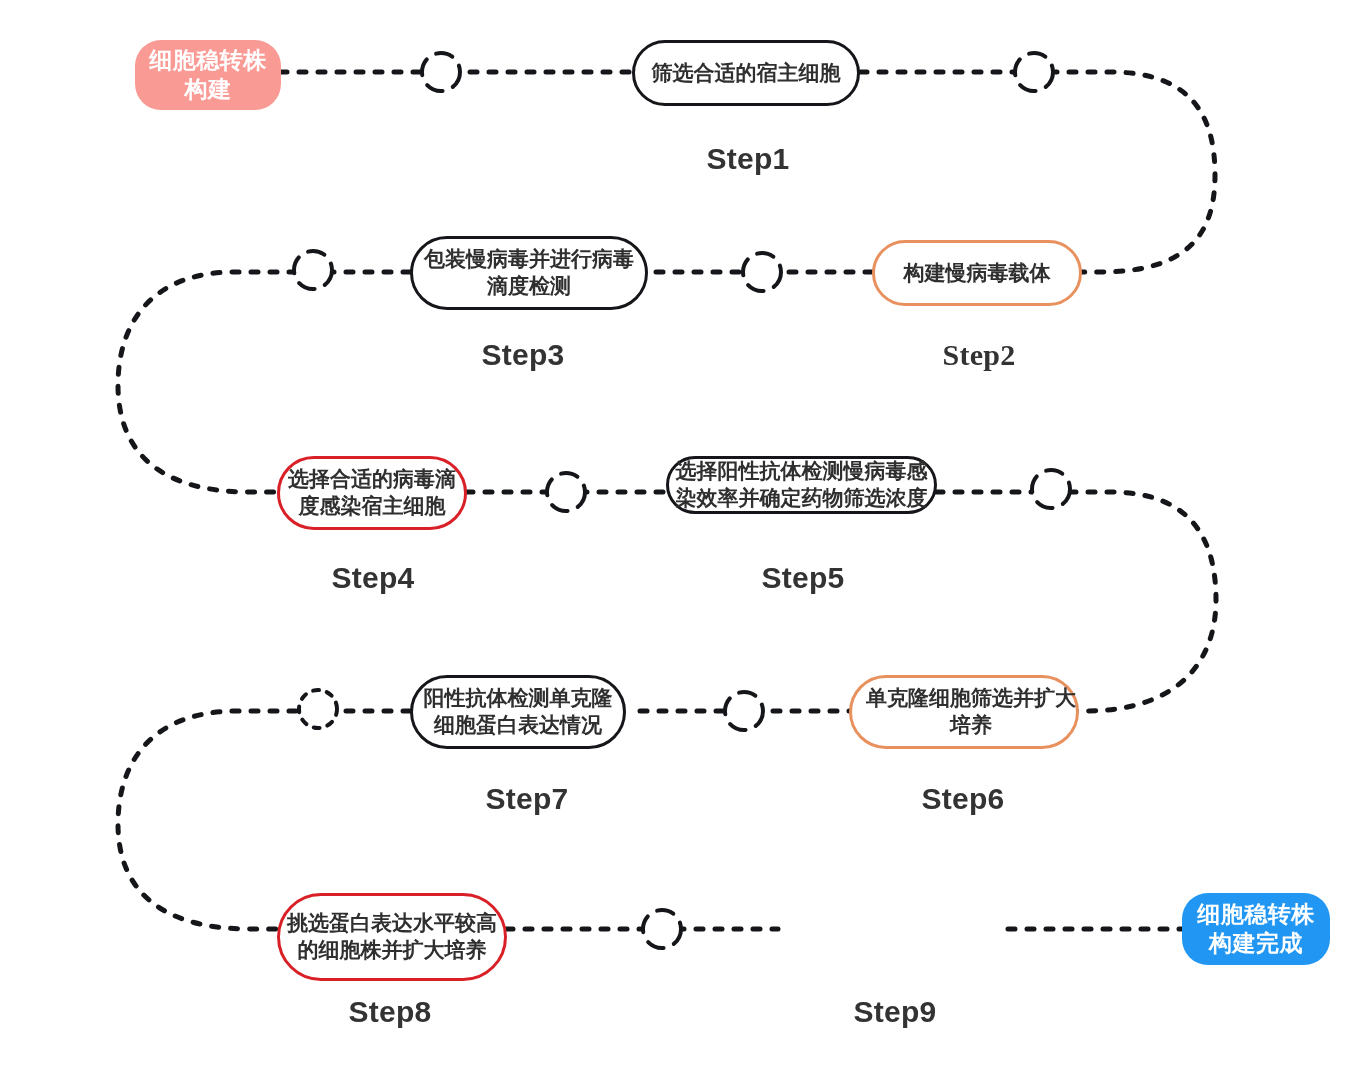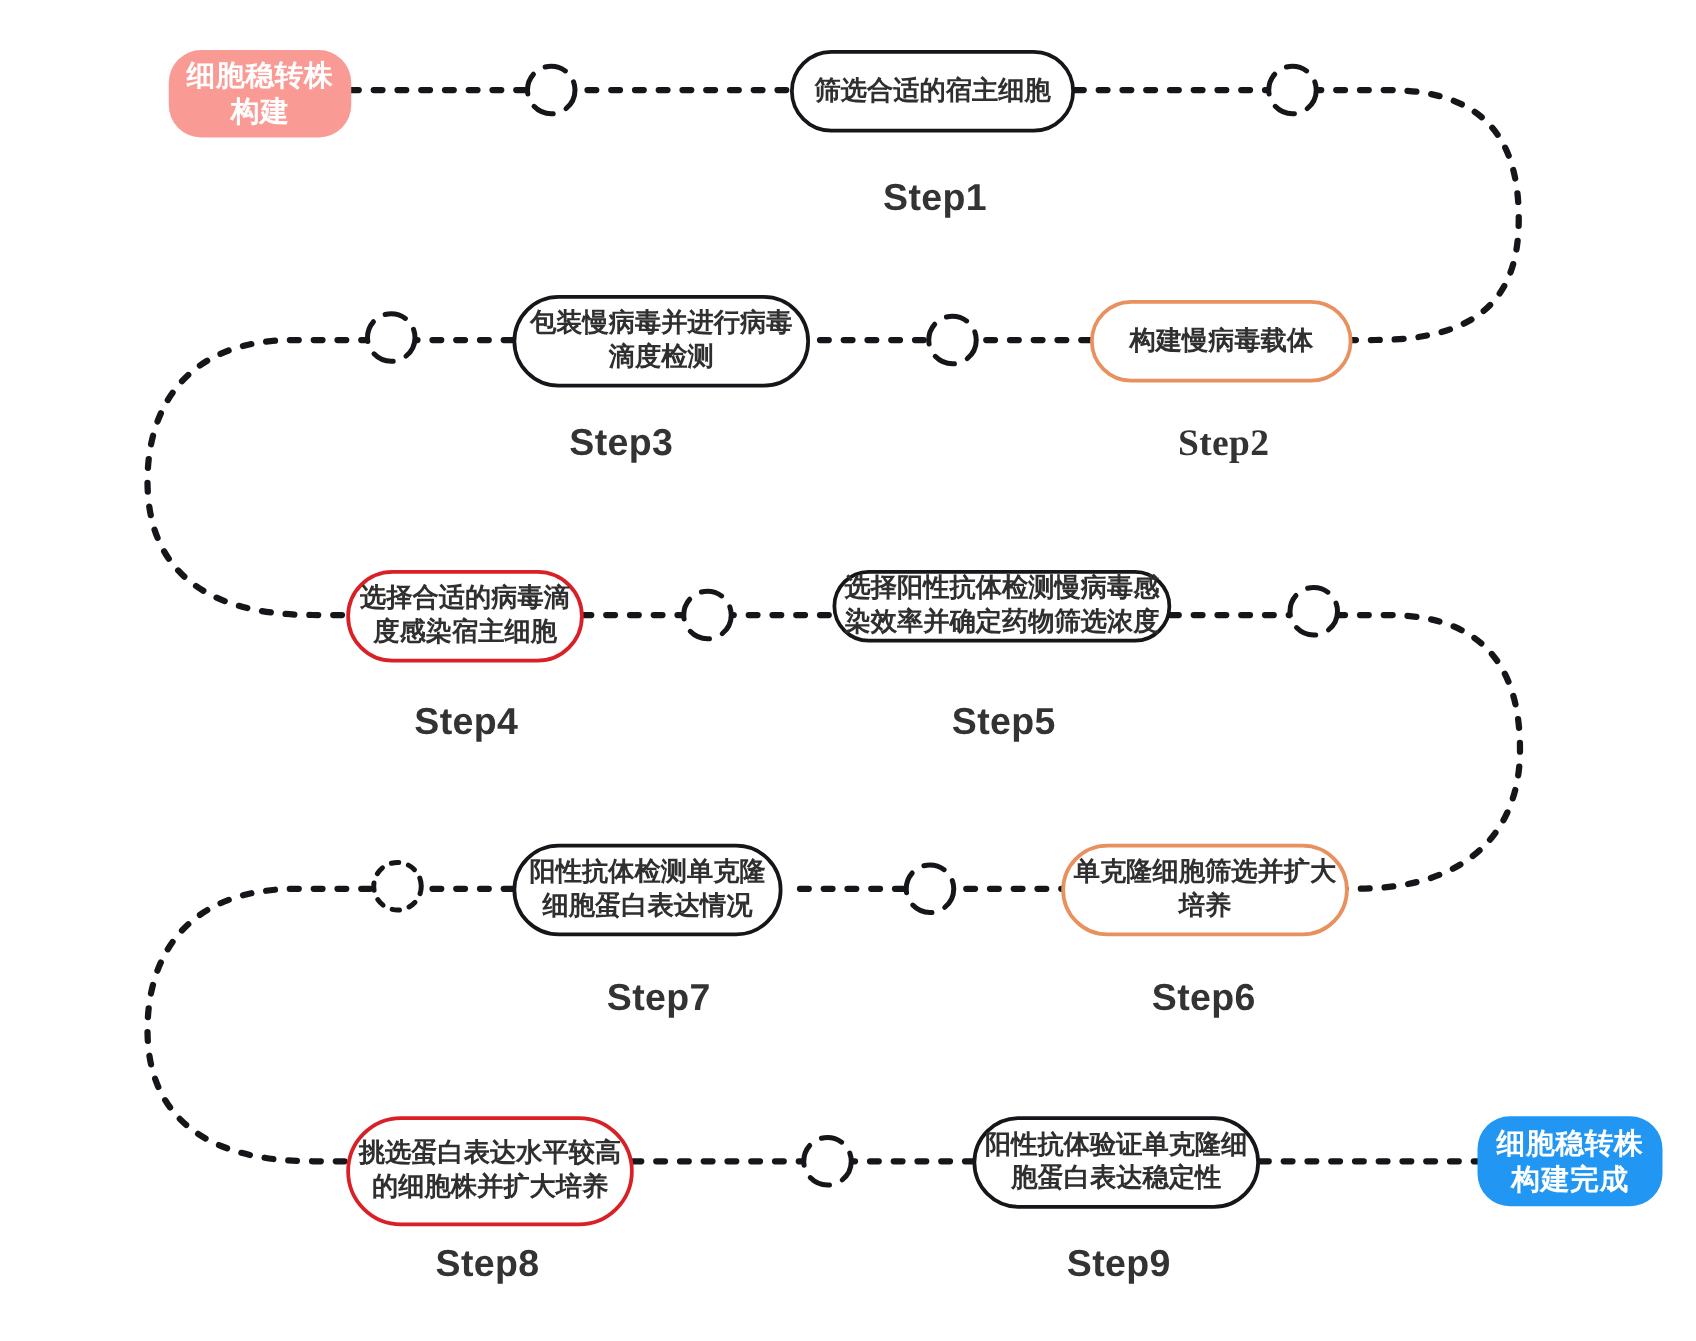--- a/index.html
+++ b/index.html
@@ -139,51 +139,47 @@
 
   <div class="node process outline-orange" style="left:872px; top:240px; width:210px; height:66px;">
     <span class="node-text">构建慢病毒载体</span>
   </div>
   <div class="step-label" style="left:979px; top:338px;font-family:Liberation Serif, serif;">Step2</div>
 
   <div class="node process outline-dark" style="left:410px; top:236px; width:238px; height:74px;">
     <span class="node-text">包装慢病毒并进行病毒
 滴度检测</span>
   </div>
-  <div class="step-label" style="left:497px; top:338px;">Step3</div>
+  <div class="step-label" style="left:523px; top:338px;">Step3</div>
 
   <div class="node process outline-red" style="left:277px; top:456px; width:190px; height:74px;">
     <span class="node-text">选择合适的病毒滴
 度感染宿主细胞</span>
   </div>
   <div class="step-label" style="left:373px; top:561px;">Step4</div>
 
   <div class="node process outline-dark" style="left:666px; top:456px; width:271px; height:58px;">
     <span class="node-text">选择阳性抗体检测慢病毒感
 染效率并确定药物筛选浓度</span>
   </div>
   <div class="step-label" style="left:803px; top:561px;text-align:right;">Step5</div>
 
-  <div class="node process outline-orange" style="left:849px; top:675px; width:230px; height:74px;">
+  <div class="node process outline-orange" style="left:849px; top:675px; width:230px; height:74px;justify-content:flex-end;">
     <span class="node-text">单克隆细胞筛选并扩大
 培养</span>
   </div>
   <div class="step-label" style="left:963px; top:782px;">Step6</div>
 
   <div class="node process outline-dark" style="left:410px; top:675px; width:216px; height:74px;">
     <span class="node-text">阳性抗体检测单克隆
 细胞蛋白表达情况</span>
   </div>
   <div class="step-label" style="left:527px; top:782px;">Step7</div>
 
   <div class="node process outline-red" style="left:277px; top:893px; width:230px; height:88px;">
     <span class="node-text">挑选蛋白表达水平较高
 的细胞株并扩大培养</span>
   </div>
   <div class="step-label" style="left:390px; top:995px;">Step8</div>
 
-  <div class="node process outline-dark" style="left:778px; top:893px; width:230px; height:74px;">
-    <span class="node-text">阳性抗体验证单克隆细
-胞蛋白表达稳定性</span>
-  </div>
   <div class="step-label" style="left:895px; top:995px;">Step9</div>
 
 </div>
 
 </body></html>

